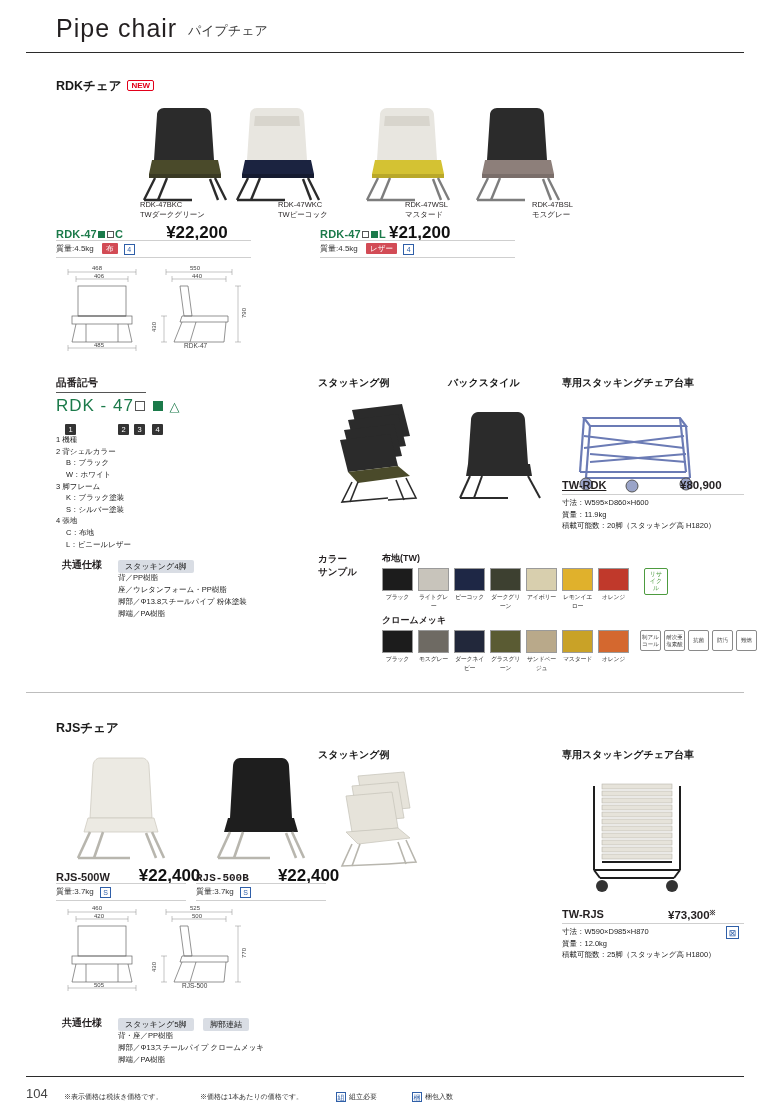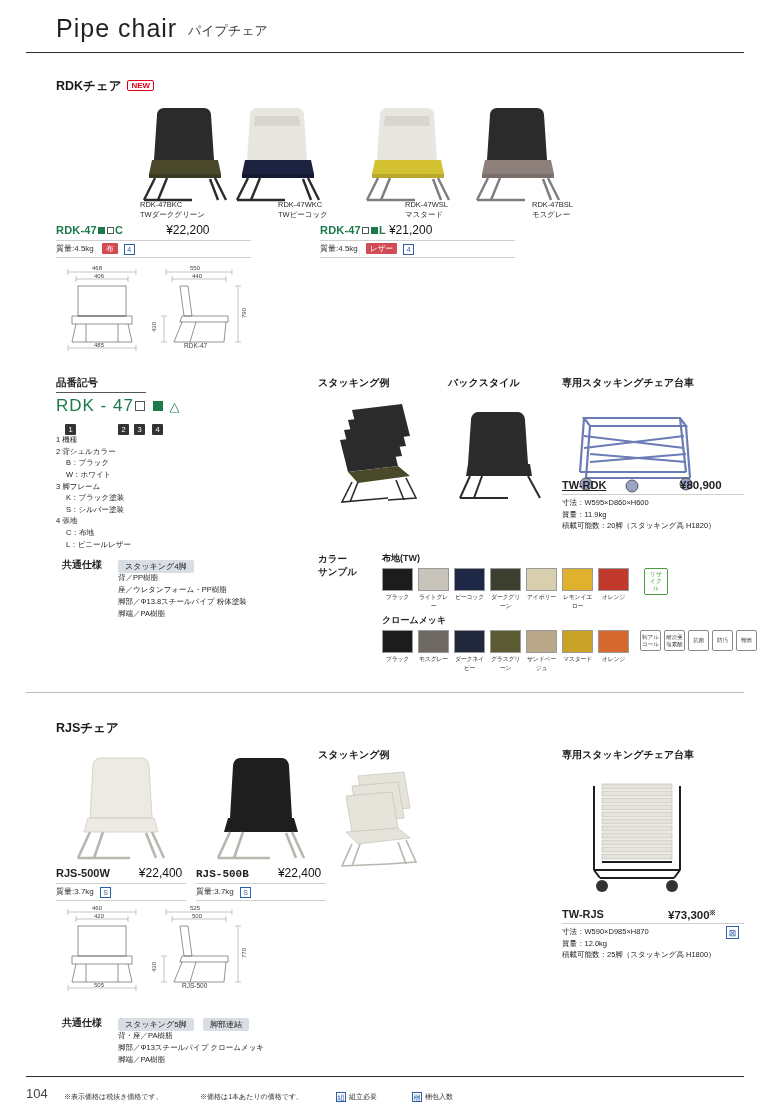--- a/index.html
+++ b/index.html
@@ -41,21 +41,21 @@
   .chair { position:absolute; }
   .chair svg { display:block; }
 
   .code-line { position:absolute; font-size:7.5px; line-height:1.35; color:#231f20; }
 
   .model-row { position:absolute; font-size:11px; }
   .model-name { color:#1b7a4a; font-weight:bold; letter-spacing:0.2px; }
   .sq { display:inline-block; width:7px; height:7px; border:1px solid #555; vertical-align:0px; margin:0 1px; }
   .sq-green { background:#1b7a4a; border-color:#1b7a4a; }
   .sq-white { background:#ffffff; }
-  .price { color:#111; font-weight:normal; font-size:12px; }
+  .price { color:#111; font-weight:bold; font-size:17px; }
 
   .spec-bar {
     position:absolute; font-size:8px; color:#333;
     border-top:1px solid #cfcfcf; border-bottom:1px solid #cfcfcf;
     padding:2px 0; width:200px;
   }
   .tag {
     display:inline-block; font-size:7.5px; color:#fff; padding:0 4px;
     border-radius:1px; margin-left:6px; line-height:11px;
   }
@@ -632,21 +632,21 @@
     <div>積載可能数：25脚（スタッキング高 H1800）</div>
   </div>
   <div class="blue-sq" style="left:726px; top:926px;">⊠</div>
 
   <div class="kyotsu-title" style="left:62px; top:1016px;">共通仕様</div>
   <div style="position:absolute; left:118px; top:1013px;">
     <span class="pill">スタッキング5脚</span>
     <span class="pill">脚部連結</span>
   </div>
   <div class="kyotsu-body" style="left:118px; top:1030px;">
-    <div>背・座／PA樹脂</div>
+    <div>背・座／PP樹脂</div>
     <div>脚部／Φ13スチールパイプ クロームメッキ</div>
     <div>脚端／PA樹脂</div>
   </div>
 
   <div class="rule-bottom"></div>
   <div class="pagenum">104</div>
   <div class="footnote" style="left:64px; top:1092px;">※表示価格は税抜き価格です。</div>
   <div class="footnote" style="left:200px; top:1092px;">※価格は1本あたりの価格です。</div>
   <div class="footnote" style="left:336px; top:1092px;">
     <span class="foot-icon">組</span><span>組立必要</span>

